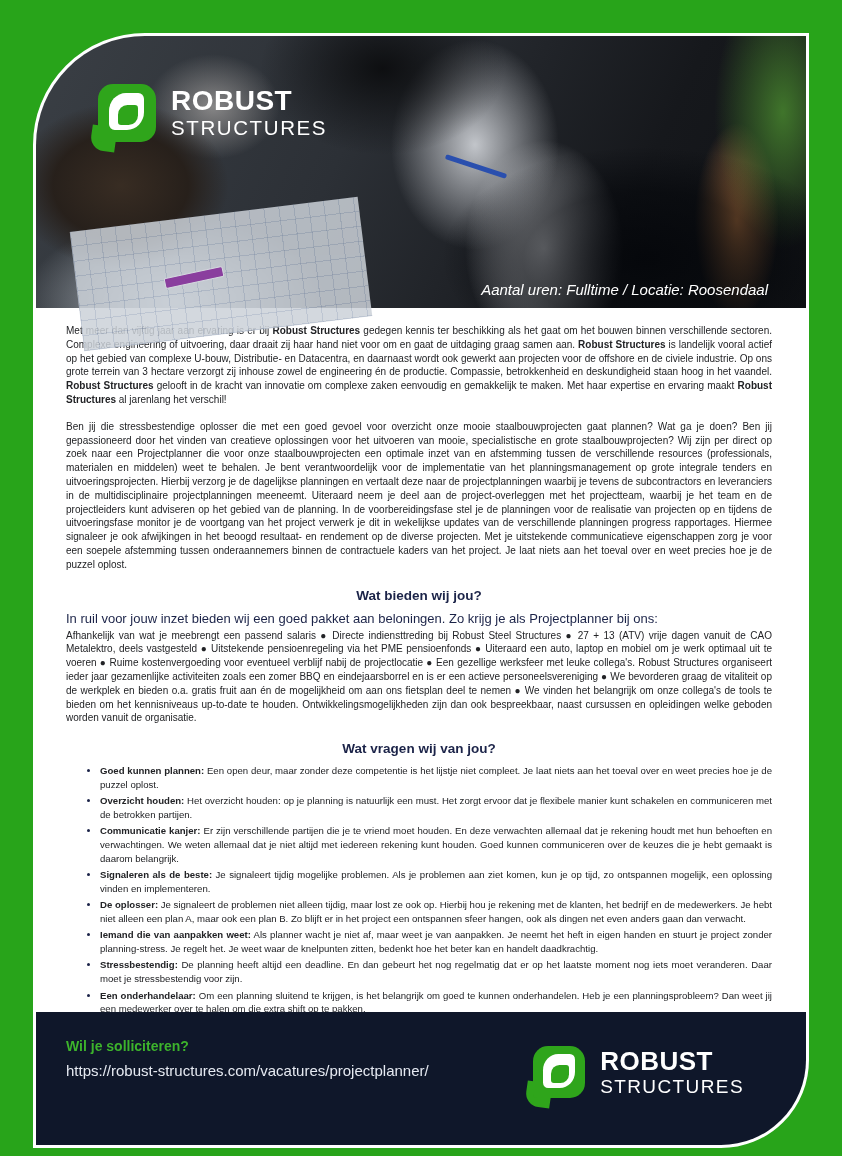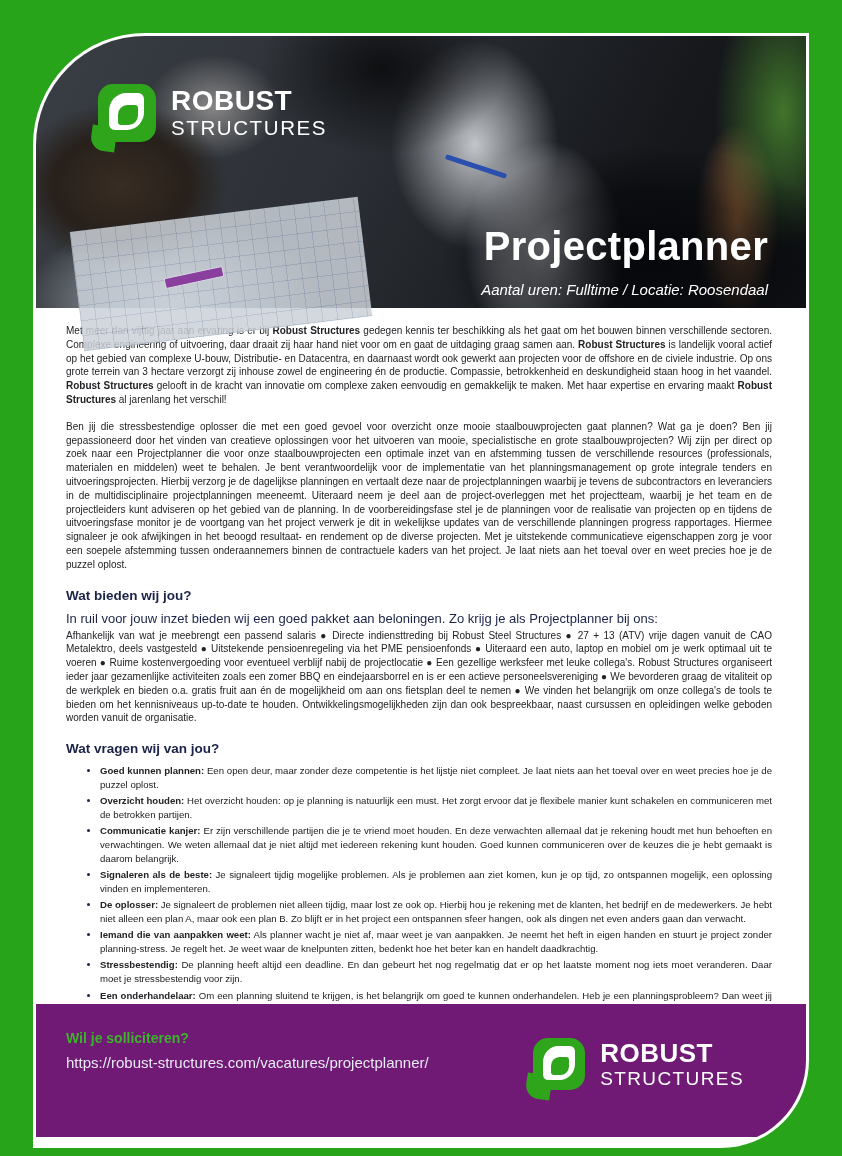--- a/index.html
+++ b/index.html
@@ -53,34 +53,34 @@
   .words .w1{font-size:28px;font-weight:bold;letter-spacing:.5px;}
   .words .w2{font-size:20.5px;font-weight:400;letter-spacing:1.6px;margin-top:3px;}
   
   .title-block{position:absolute;right:38px;bottom:10px;text-align:right;color:#ffffff;}
   .title-block h1{margin:0;font-size:40px;font-weight:bold;letter-spacing:.3px;}
   .title-block .meta{margin-top:12px;font-size:15px;font-style:italic;font-weight:400;}
   
   .content{padding:16px 34px 0 30px;color:#222326;}
   .content p{margin:0 0 13px 0;font-size:10px;line-height:13.8px;text-align:justify;}
   .content p.tight{margin-bottom:0;}
-  h2{margin:16px 0 8px 0;font-size:13.5px;font-weight:bold;color:#1B2348;}
+  h2{margin:16px 0 8px 0;font-size:13.5px;font-weight:bold;color:#1B2348;text-align:center;}
   h3.subhead{margin:0 0 3px 0;font-size:13px;font-weight:normal;color:#1B2348;}
   h2.basis{margin:14px 0 3px 0;font-size:12.5px;}
   .b{font-weight:bold;}
   ul.competenties{margin:8px 0 0 0;padding-left:34px;}
   ul.competenties li{
     font-size:9.6px;line-height:13.8px;text-align:justify;
     margin-bottom:2.5px;color:#222326;
   }
   ul.competenties li::marker{color:#1B2348;}
   
   .footer{
-    position:absolute;left:0;right:0;bottom:8px;height:133px;
-    background:#701a75;box-sizing:border-box;padding:26px 0 0 30px;
+    position:absolute;left:0;right:0;bottom:0;height:133px;
+    background:#0f172a;box-sizing:border-box;padding:26px 0 0 30px;
   }
   .footer .apply{margin:0;font-size:14px;font-weight:bold;color:#3DB32C;}
   .footer .line1{margin:24px 0 0 0;font-size:11.5px;color:#ffffff;}
   .footer .url{display:inline-block;margin:8px 0 0 0;font-size:15px;color:#e6eaf2;text-decoration:none;}
   .lockup.footer-pos{right:62px;top:34px;left:auto;}
   .lockup.footer-pos .mark{width:52px;height:52px;}
   .lockup.footer-pos .words .w1{font-size:26px;}
   .lockup.footer-pos .words .w2{font-size:19px;letter-spacing:1.4px;}
 </style>
 </head>
@@ -100,21 +100,20 @@
           <div class="leaf"></div>
           <div class="core"></div>
       </div>
       <div class="words">
         <div class="w1">ROBUST</div>
         <div class="w2">STRUCTURES</div>
       </div>
     </div>
 
     <div class="title-block">
-      <h1>Projectplanner</h1>
       <div class="meta">Aantal uren: Fulltime  /  Locatie: Roosendaal</div>
     </div>
   </div>
 
   <div class="content">
     <p><span>Met meer dan vijftig jaar aan ervaring is er bij </span><span class="b">Robust Structures</span><span> gedegen kennis ter beschikking als het gaat om het bouwen binnen verschillende sectoren. Complexe engineering of uitvoering, daar draait zij haar hand niet voor om en gaat de uitdaging graag samen aan.  </span><span class="b">Robust Structures</span><span> is landelijk vooral actief op het gebied van complexe U-bouw, Distributie- en Datacentra, en daarnaast wordt ook gewerkt aan projecten voor de offshore en de civiele industrie. Op ons grote terrein van 3 hectare verzorgt zij inhouse zowel de engineering én de productie. Compassie, betrokkenheid en deskundigheid staan hoog in het vaandel. </span><span class="b">Robust Structures</span><span> gelooft in de kracht van innovatie om complexe zaken eenvoudig en gemakkelijk te maken. Met haar expertise en ervaring maakt </span><span class="b">Robust Structures</span><span> al jarenlang het verschil!</span></p>
     <p>Ben jij die stressbestendige oplosser die met een goed gevoel voor overzicht onze mooie staalbouwprojecten gaat plannen? Wat ga je doen? Ben jij gepassioneerd door het vinden van creatieve oplossingen voor het uitvoeren van mooie, specialistische en grote staalbouwprojecten? Wij zijn per direct op zoek naar een Projectplanner die voor onze staalbouwprojecten een optimale inzet van en afstemming tussen de verschillende resources (professionals, materialen en middelen) weet te behalen. Je bent verantwoordelijk voor de implementatie van het planningsmanagement op grote integrale tenders en uitvoeringsprojecten. Hierbij verzorg je de dagelijkse planningen en vertaalt deze naar de projectplanningen waarbij je tevens de subcontractors en leveranciers in de multidisciplinaire projectplanningen meeneemt. Uiteraard neem je deel aan de project-overleggen met het projectteam, waarbij je het team en de projectleiders kunt adviseren op het gebied van de planning. In de voorbereidingsfase stel je de planningen voor de realisatie van projecten op en tijdens de uitvoeringsfase monitor je de voortgang van het project verwerk je dit in wekelijkse updates van de verschillende planningen progress rapportages. Hiermee signaleer je ook afwijkingen in het beoogd resultaat- en rendement op de diverse projecten. Met je uitstekende communicatieve eigenschappen zorg je voor een soepele afstemming tussen onderaannemers binnen de contractuele kaders van het project. Je laat niets aan het toeval over en weet precies hoe je de puzzel oplost.</p>
 
     <h2>Wat bieden wij jou?</h2>
     <h3 class="subhead">In ruil voor jouw inzet bieden wij een goed pakket aan beloningen. Zo krijg je als Projectplanner bij ons:</h3>

